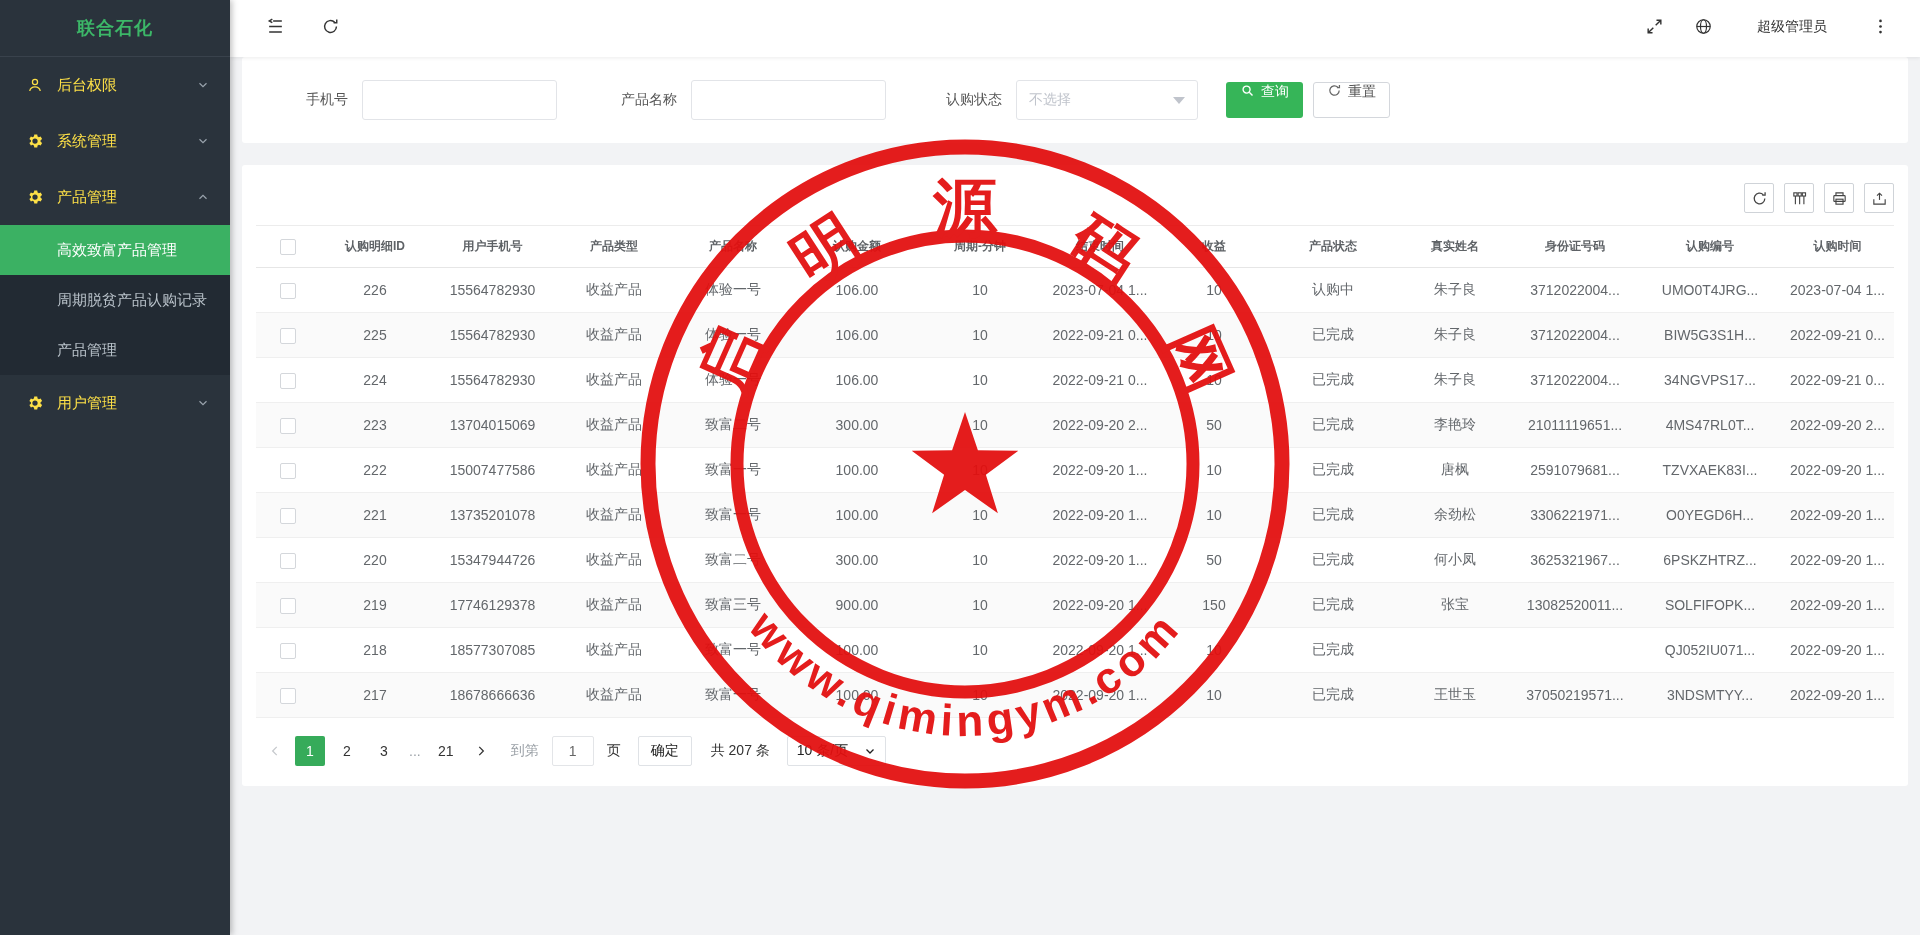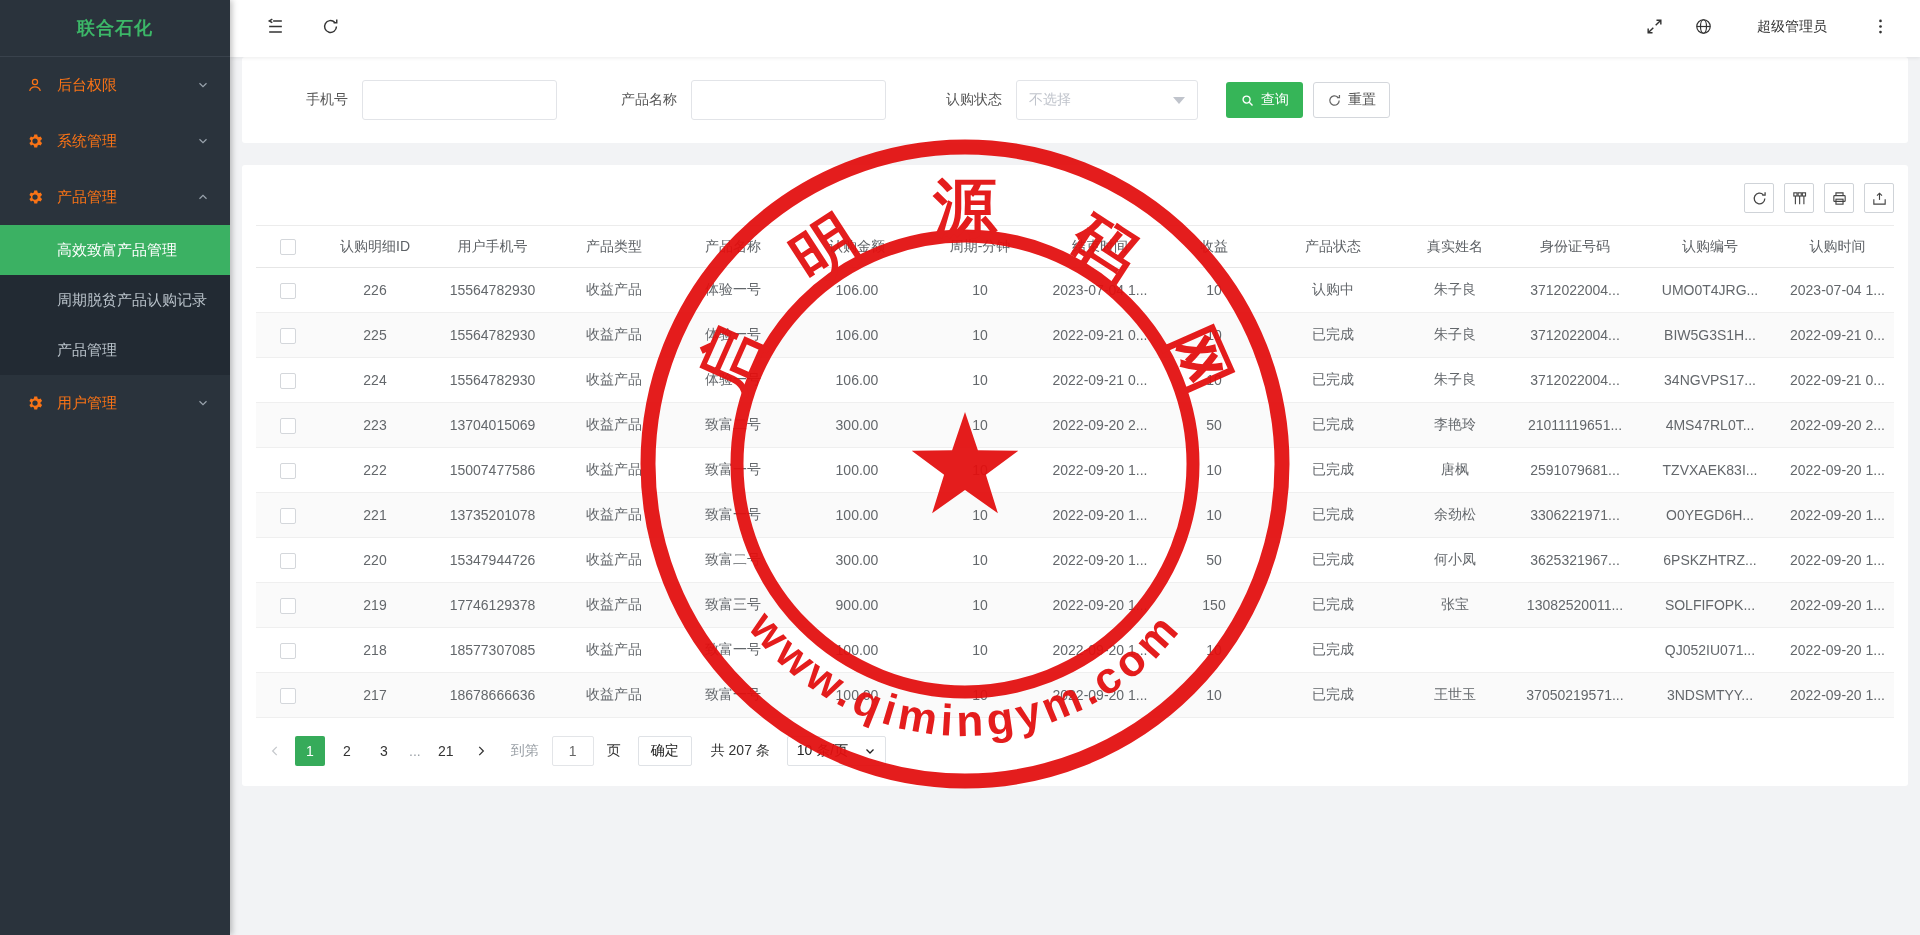--- a/index.html
+++ b/index.html
@@ -3,21 +3,21 @@
 <meta charset="utf-8">
 <style>
   * { margin:0; padding:0; box-sizing:border-box; }
   html,body { width:1920px; height:935px; overflow:hidden;
     font-family:"Liberation Sans","DejaVu Sans",sans-serif; font-size:14px; color:#333; background:#f2f3f5; }
   .app { display:flex; width:100%; height:100%; }
 
   
   .sidebar { width:230px; height:100%; background:#2a333c; flex:none; box-shadow:2px 0 6px rgba(0,0,0,.25); position:relative; z-index:5;}
   .logo { height:57px; line-height:57px; text-align:center; color:#3cb768; font-size:18px; font-weight:bold; letter-spacing:1px; border-bottom:1px solid #39424c; }
-  .menu-item { height:56px; display:flex; align-items:center; padding:0 20px 0 26px; color:#f97316; cursor:pointer; font-size:15px; }
+  .menu-item { height:56px; display:flex; align-items:center; padding:0 20px 0 26px; color:#fde047; cursor:pointer; font-size:15px; }
   .menu-item .ic { width:18px; height:18px; margin-right:13px; flex:none; }
   .menu-item .mlabel { flex:1; }
   .menu-item .chev { width:14px; height:14px; color:#9aa4ad; }
   .chev.up { transform:rotate(180deg); }
   .submenu { background:#222a33; }
   .sub-item { height:50px; line-height:50px; padding-left:57px; color:#b9c2ca; font-size:15px; cursor:pointer; }
   .sub-item.active { background:#3bb163; color:#fff; }
 
   
   .main { flex:1; display:flex; flex-direction:column; min-width:0; }
@@ -30,32 +30,32 @@
   
   .content { flex:1; padding:0 12px; position:relative; }
   .card { background:#fff; border-radius:3px; }
   .filter-card { height:86px; display:flex; align-items:center; padding:0 24px 0 64px; margin-bottom:22px; }
   .fgroup { display:flex; align-items:center; }
   .flabel { color:#555; margin-right:14px; white-space:nowrap; }
   .finput { width:195px; height:40px; border:1px solid #e2e4e8; border-radius:3px; padding:0 10px; font-size:14px; color:#333; outline:none; background:#fff; }
   .fselect { width:182px; height:40px; border:1px solid #e2e4e8; border-radius:3px; padding:0 12px; display:flex; align-items:center; color:#c0c4cc; cursor:pointer; background:#fff; }
   .fselect .ph { flex:1; }
   .tri-down { width:0; height:0; border-left:6px solid transparent; border-right:6px solid transparent; border-top:7px solid #c0c4cc; }
-  .btn { height:36px; border-radius:3px; display:inline-flex; align-items:center; justify-content:center; gap:6px; cursor:pointer; font-size:14px; padding:0 13px; border:1px solid transparent; }
+  .btn { height:36px; border-radius:3px; display:inline-flex; justify-content:center; gap:6px; cursor:pointer; font-size:14px; padding:0 13px; border:1px solid transparent; }
   .btn-green { background:#36b558; color:#fff; }
   .btn-plain { background:#fff; color:#555; border-color:#d4d7dc; }
   .bico { width:15px; height:15px; }
 
   
   .table-card { padding:14px 14px 16px; }
   .toolbar { height:46px; display:flex; align-items:flex-start; justify-content:flex-end; gap:10px; padding-top:4px; }
   .toolbtn { width:30px; height:30px; border:1px solid #cfd3d8; border-radius:2px; background:#fff; display:flex; align-items:center; justify-content:center; color:#444; cursor:pointer; }
   .toolbtn .ic { width:17px; height:17px; }
   table { width:100%; border-collapse:collapse; table-layout:fixed; }
-  thead th { height:42px; font-weight:normal; color:#5e6266; border-top:1px solid #ececec; border-bottom:1px solid #e6e6e6; text-align:center; font-size:14px; }
+  thead th { height:42px; font-weight:bold; color:#5e6266; border-top:1px solid #ececec; border-bottom:1px solid #e6e6e6; text-align:center; font-size:12px; }
   tbody td { height:45px; text-align:center; color:#63676b; border-bottom:1px solid #efefef; font-size:14px; white-space:nowrap; overflow:hidden; }
   tbody tr:nth-child(even) { background:#fafafa; }
   .cbx { width:16px; height:16px; border:1px solid #d4d7db; border-radius:2px; background:#fff; display:inline-block; vertical-align:middle; cursor:pointer; }
 
   
   .pager { display:flex; align-items:center; gap:7px; padding:18px 6px 4px; color:#333; }
   .pg-arrow { width:26px; height:30px; display:flex; align-items:center; justify-content:center; cursor:pointer; }
   .pg-arrow.dis { color:#c6c9cd; }
   .pg-num { min-width:30px; height:30px; padding:0 6px; display:flex; align-items:center; justify-content:center; border-radius:2px; cursor:pointer; }
   .pg-num.active { background:#36ab5a; color:#fff; }

